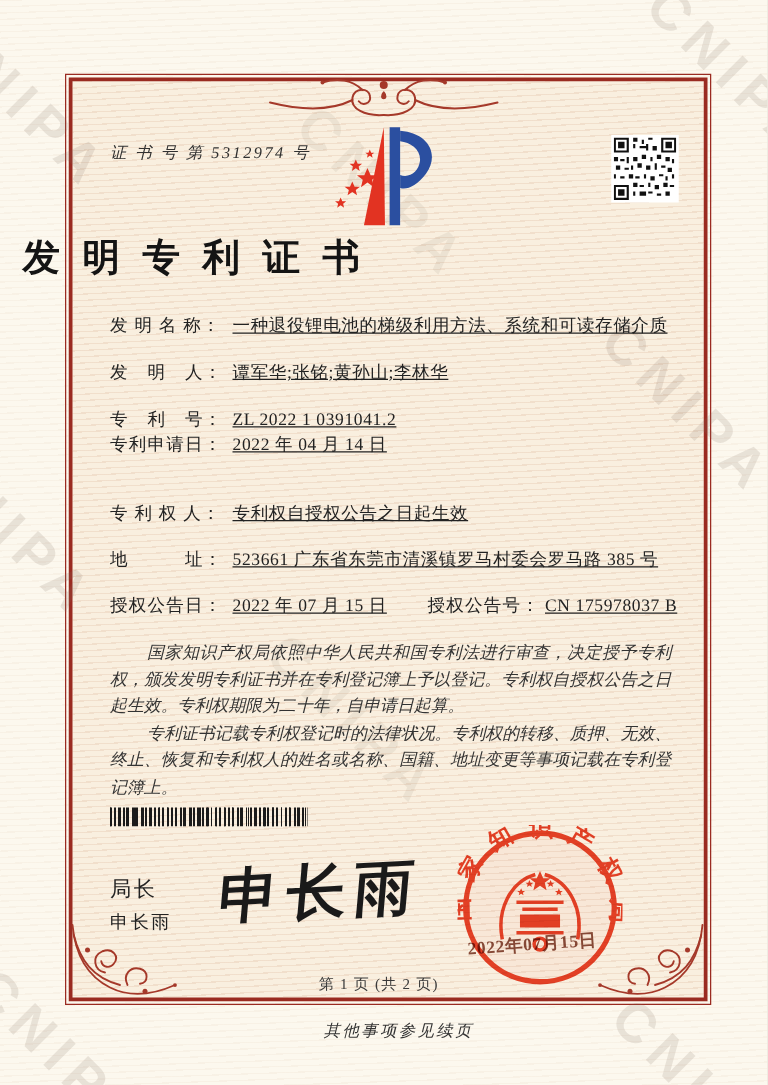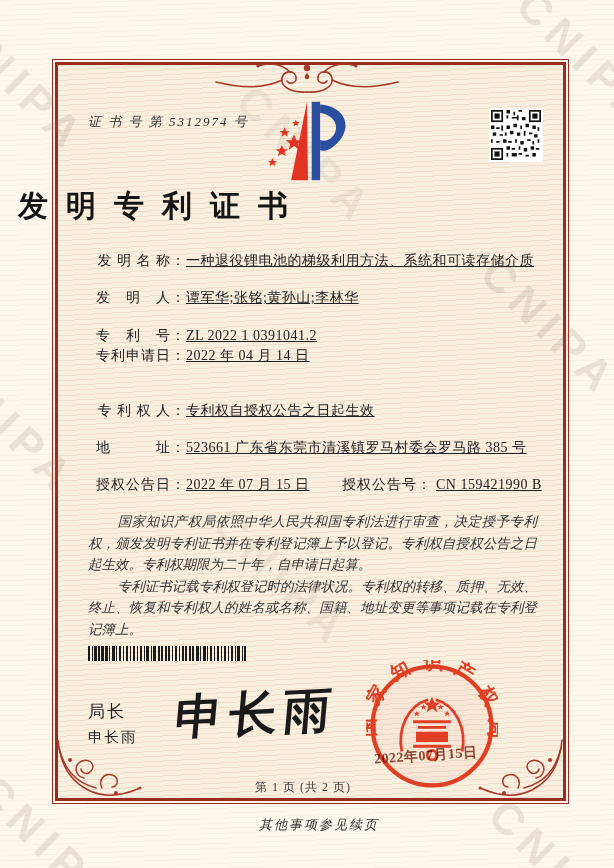--- a/index.html
+++ b/index.html
@@ -31,21 +31,21 @@
   .wm4{left:506px;top:248px}.wm5{left:262px;top:76px;color:rgba(128,115,100,0.10)}
   .wm6{left:238px;top:498px;color:rgba(128,115,100,0.10)}
   .wm7{left:4px;top:766px}.wm8{left:514px;top:790px}
   .abs{position:absolute;z-index:3;}
   .cert-no{left:88px;top:113px;font-size:13px;letter-spacing:2px;color:#303030;font-style:italic;}
   .logo{left:253px;top:99px;}
   .qr{left:489px;top:108px;width:50px;height:50px;background:#fff;padding:2px;}
   .title{left:0;top:186px;width:614px;text-align:left;font-size:30px;font-weight:700;
     letter-spacing:18px;text-indent:18px;color:#141414;}
   .row{left:88px;width:460px;font-size:14px;color:#222;white-space:nowrap;}
-  .row .lbl{display:inline-block;width:98px;letter-spacing:1px;text-align:right;}
+  .row .lbl{display:inline-block;width:98px;letter-spacing:1px;}
   .row .val{letter-spacing:0.5px;text-decoration:underline;}
   .r1{top:252px}.r2{top:289px}.r3{top:327px}.r4{top:347px}
   .r5{top:402px}.r6{top:439px}.r7{top:476px}
   .pair2{position:absolute;left:230px;top:0;white-space:nowrap;}
   .pair2 .lbl{width:auto;margin-right:4px;margin-left:24px;}
   .bodytext{left:88px;top:511px;width:449px;font-size:13.5px;line-height:21.5px;
     text-align:justify;color:#333;font-style:italic;}
   .bodytext p{margin:0;text-indent:2.2em;}
   .barcode{left:88px;top:646px;width:158px;height:15px;
     background-image:
@@ -179,21 +179,21 @@
   </div>
   <div class="abs row r5">
     <span class="lbl">专 利 权 人：</span><span class="val">专利权自授权公告之日起生效</span>
   </div>
   <div class="abs row r6">
     <span class="lbl">地　　　址：</span><span class="val">523661 广东省东莞市清溪镇罗马村委会罗马路 385 号</span>
   </div>
   <div class="abs row r7">
     <span class="lbl">授权公告日：</span><span class="val">2022 年 07 月 15 日</span>
     <span class="pair2">
-      <span class="lbl">授权公告号：</span><span class="val">CN 159421990 B</span>
+      <span class="lbl">授权公告号：</span><span class="val">CN 175978037 B</span>
     </span>
   </div>
 
   <div class="abs bodytext">
     <p>国家知识产权局依照中华人民共和国专利法进行审查，决定授予专利权，颁发发明专利证书并在专利登记簿上予以登记。专利权自授权公告之日起生效。专利权期限为二十年，自申请日起算。</p>
     <p>专利证书记载专利权登记时的法律状况。专利权的转移、质押、无效、终止、恢复和专利权人的姓名或名称、国籍、地址变更等事项记载在专利登记簿上。</p>
   </div>
 
   <div class="abs barcode"></div>
 

